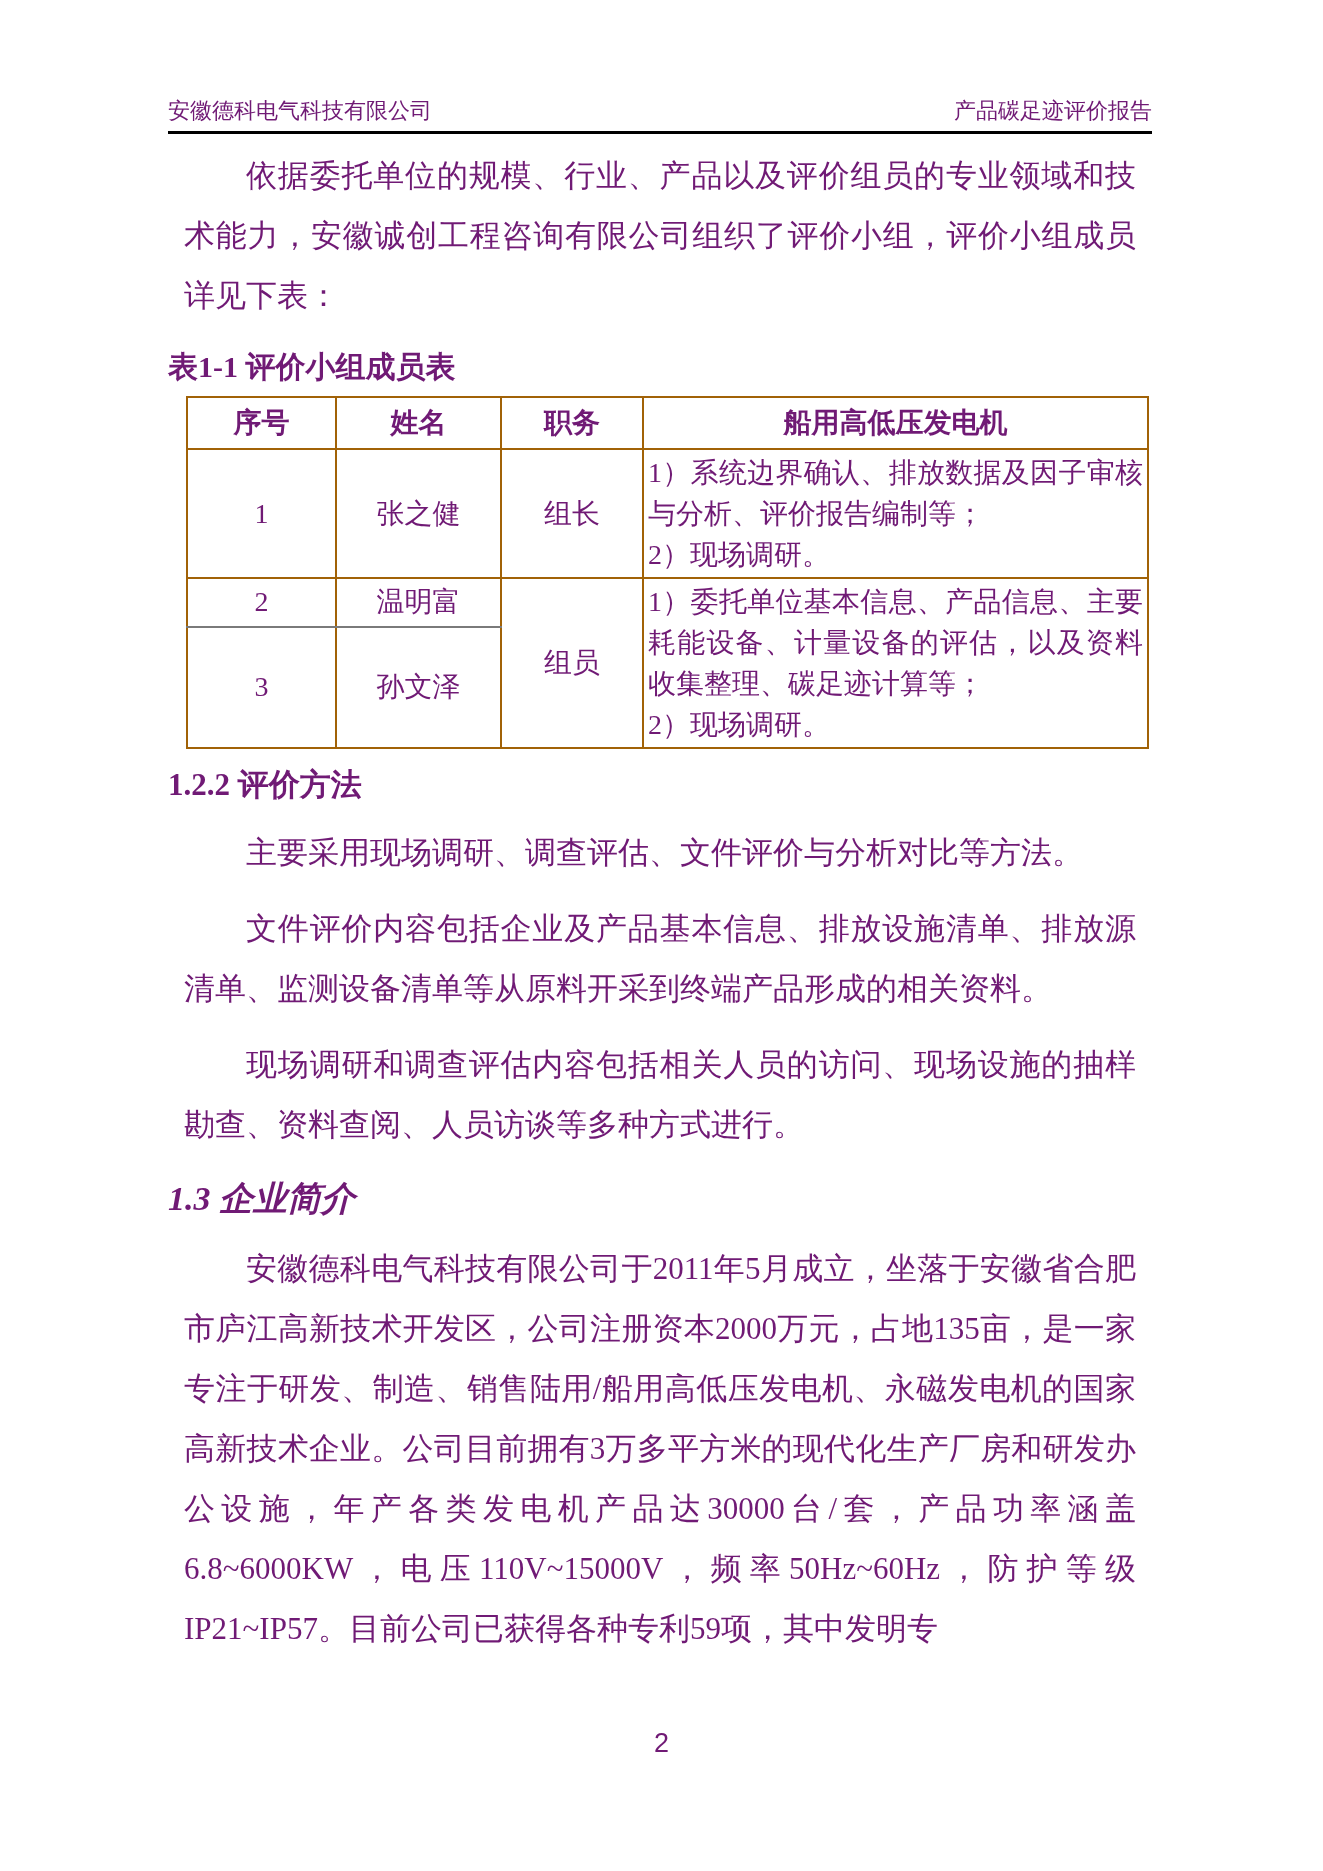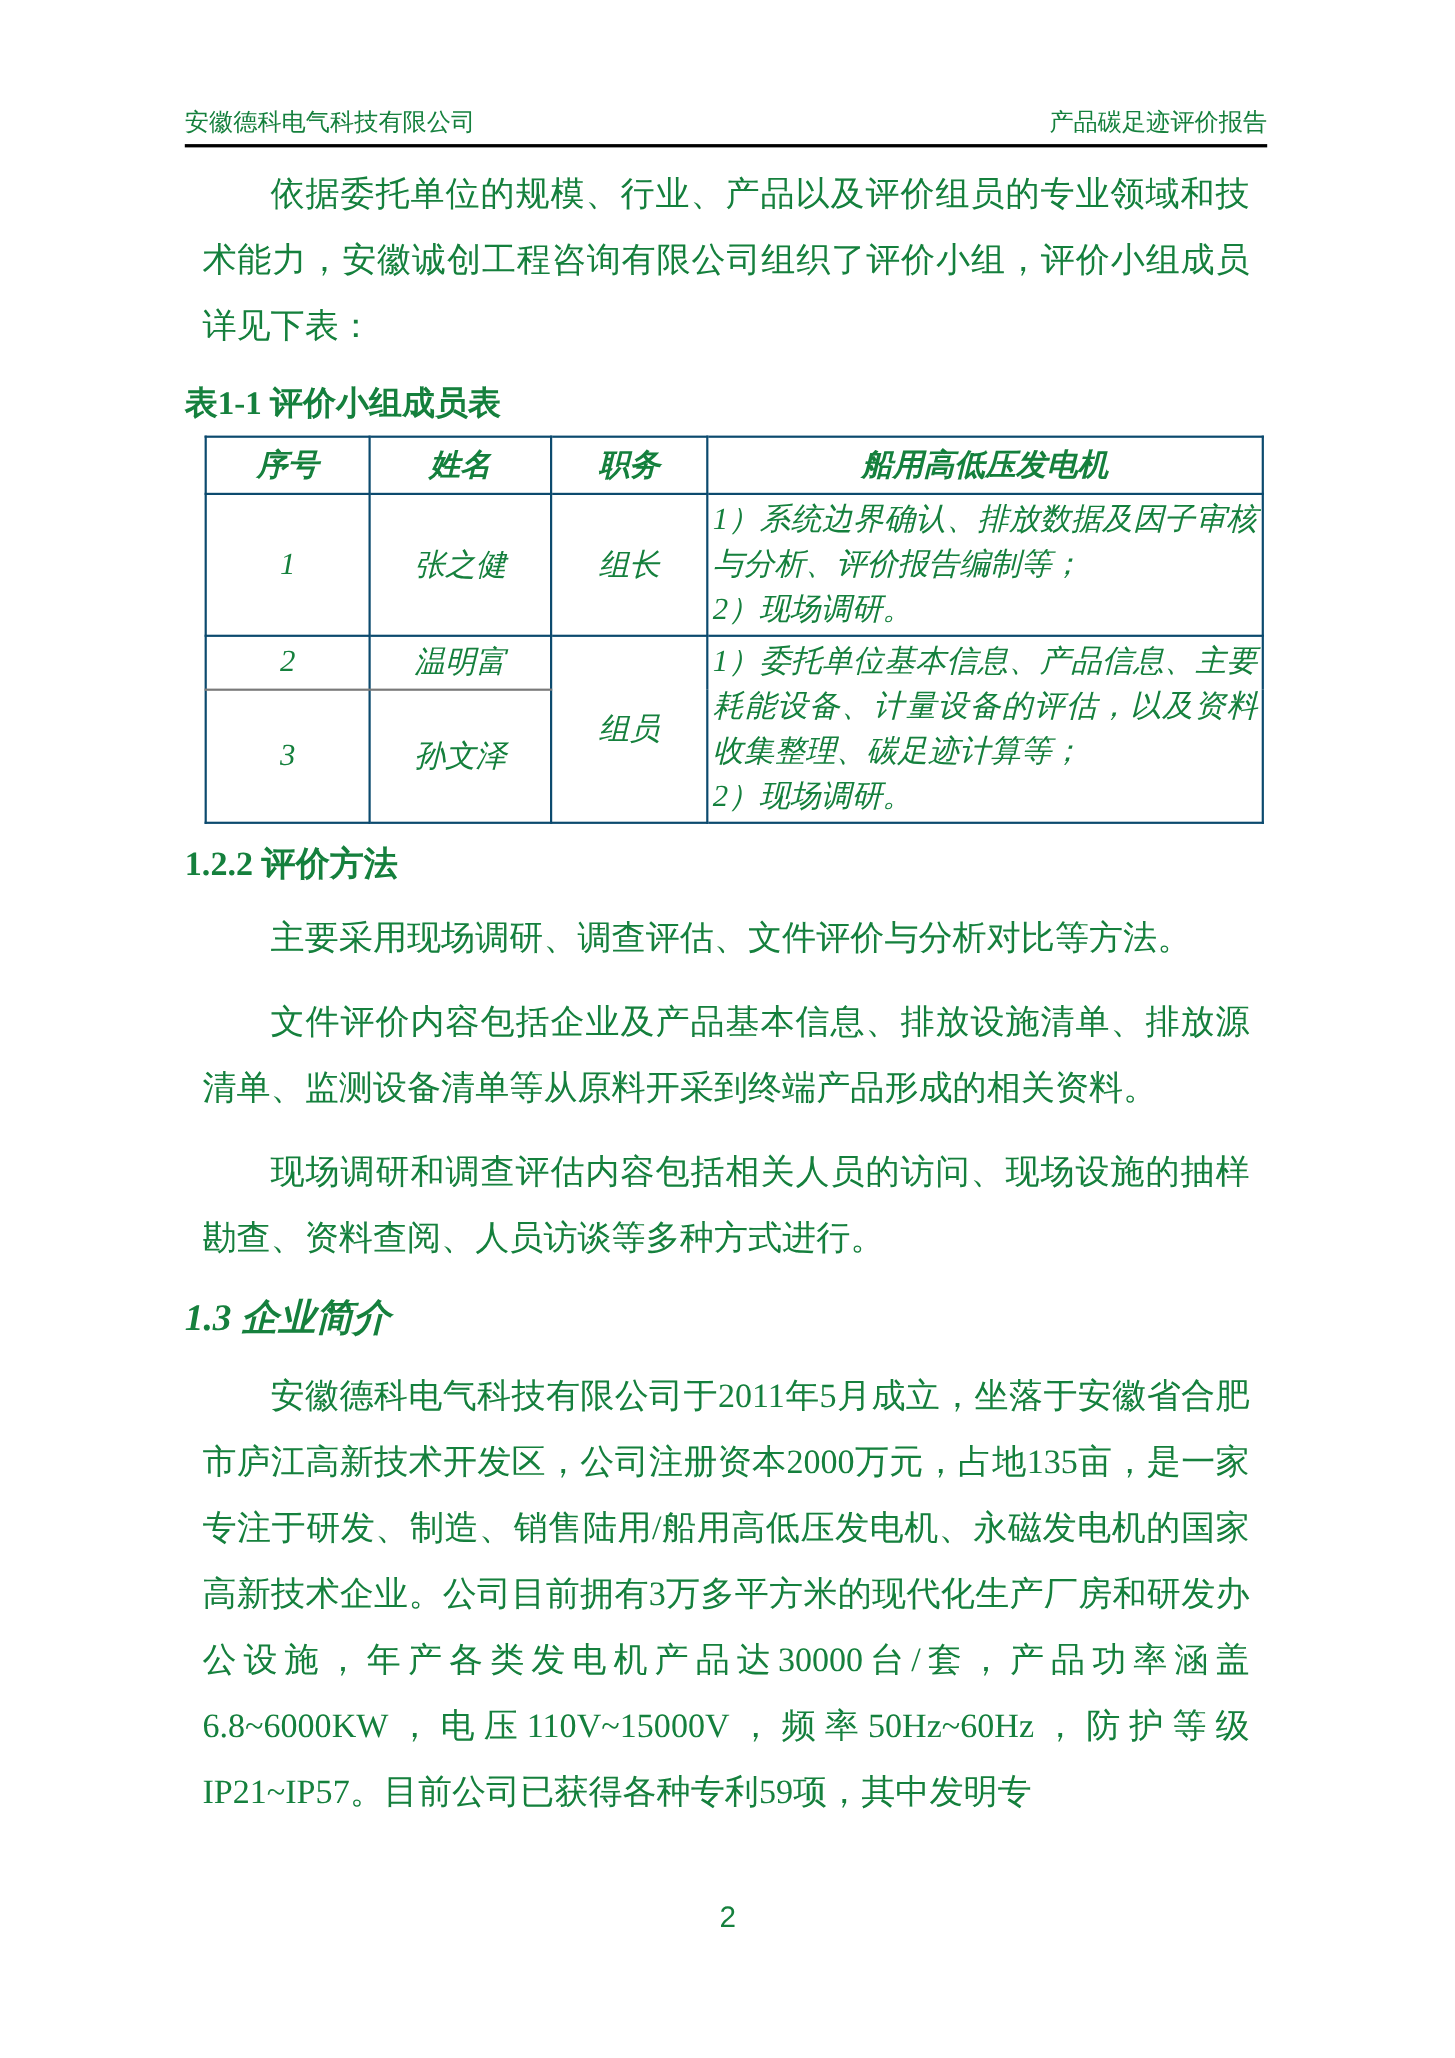--- a/index.html
+++ b/index.html
@@ -7,21 +7,21 @@
     padding: 0;
     background: #ffffff;
   }
   .page {
     position: relative;
     width: 1323px;
     height: 1871px;
     background: #ffffff;
     overflow: hidden;
     font-family: "Liberation Serif", "DejaVu Serif", serif;
-    color: #15803d;
+    color: #701a75;
   }
   .content {
     position: absolute;
     left: 168px;
     top: 0;
     width: 984px;
   }
   
   .doc-header {
     display: flex;
@@ -55,24 +55,23 @@
   }
   
   table.team {
     margin-left: 18px;
     width: 961px;
     border-collapse: collapse;
     table-layout: fixed;
     font-size: 28px;
   }
   table.team th, table.team td {
-    border: 2px solid #0c4a6e;
+    border: 2px solid #a16207;
     padding: 2px 4px;
     vertical-align: middle;
-    font-style: italic;
   }
   table.team th {
     font-weight: bold;
     text-align: center;
     height: 46px;
   }
   td.c { text-align: center; }
   td.duty {
     text-align: justify;
     text-justify: inter-character;

